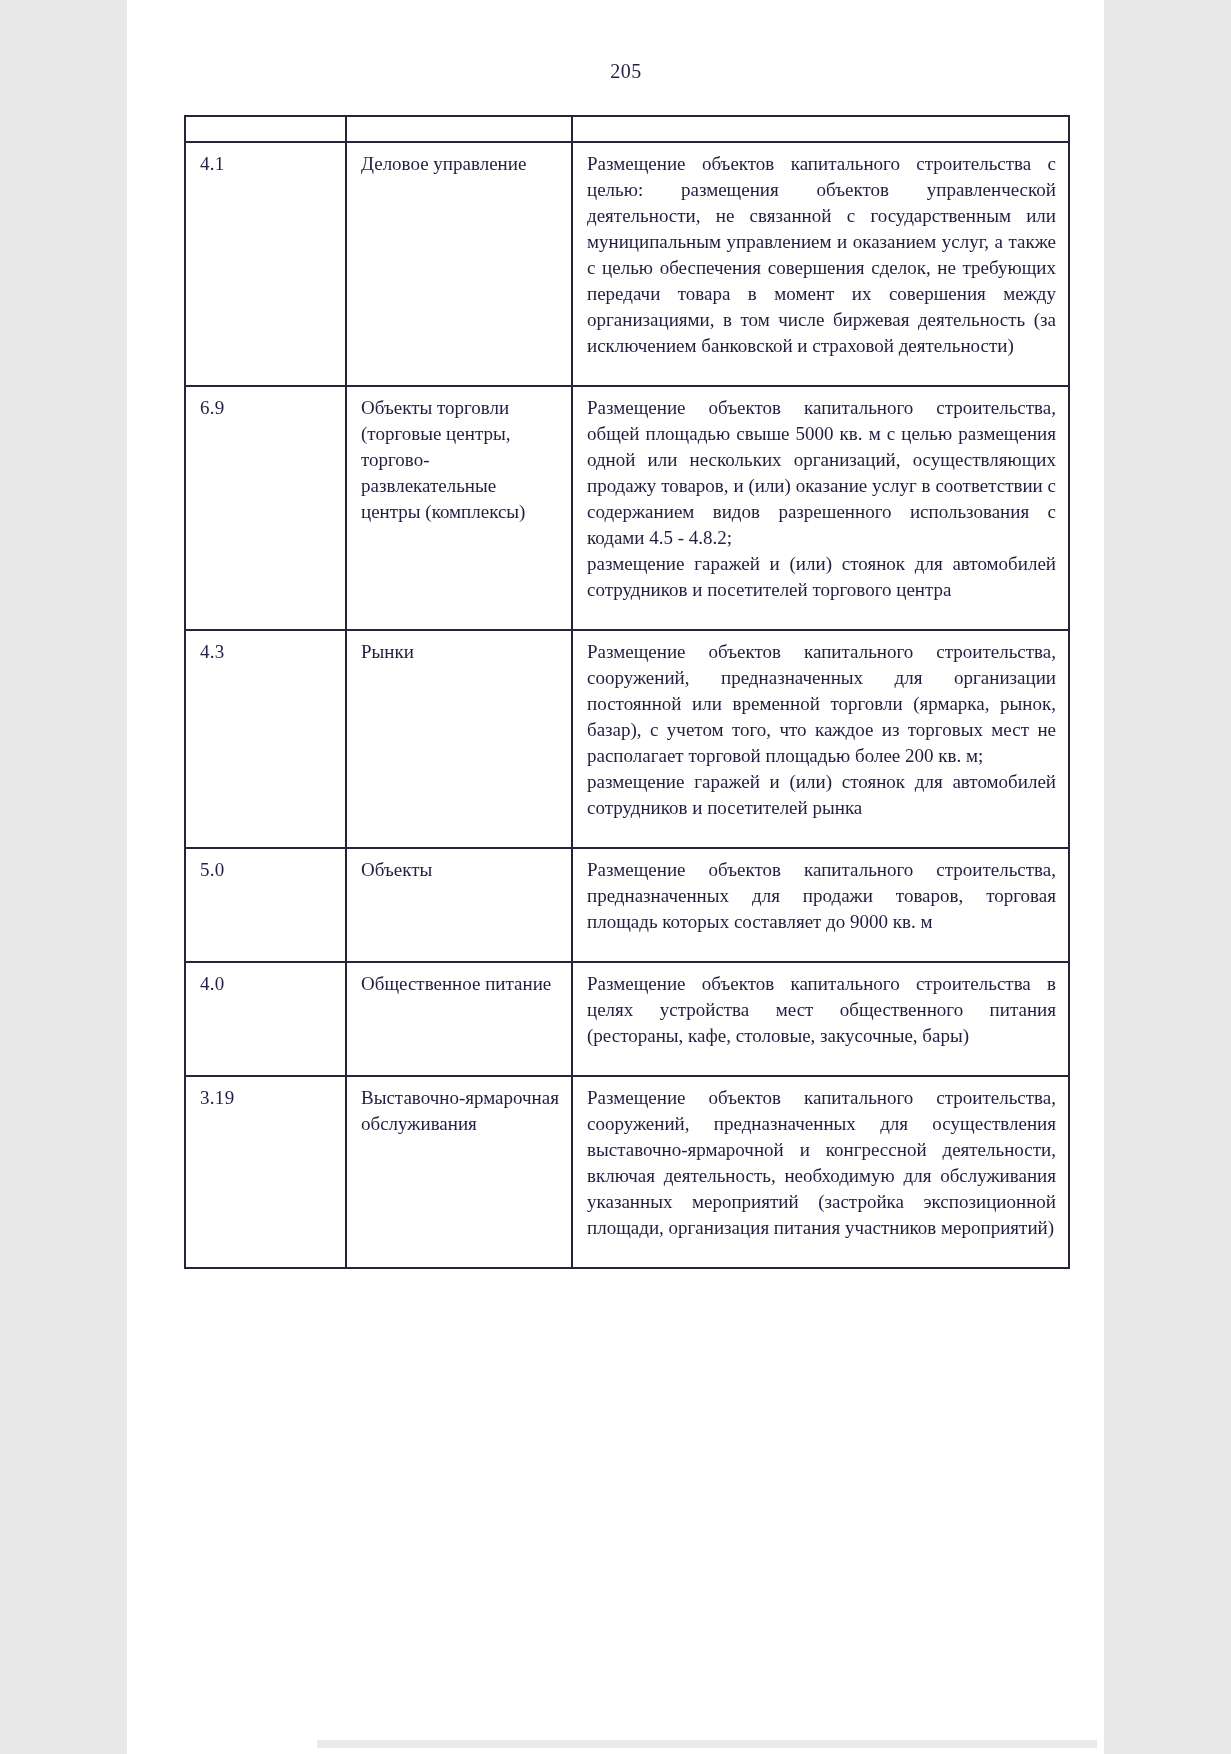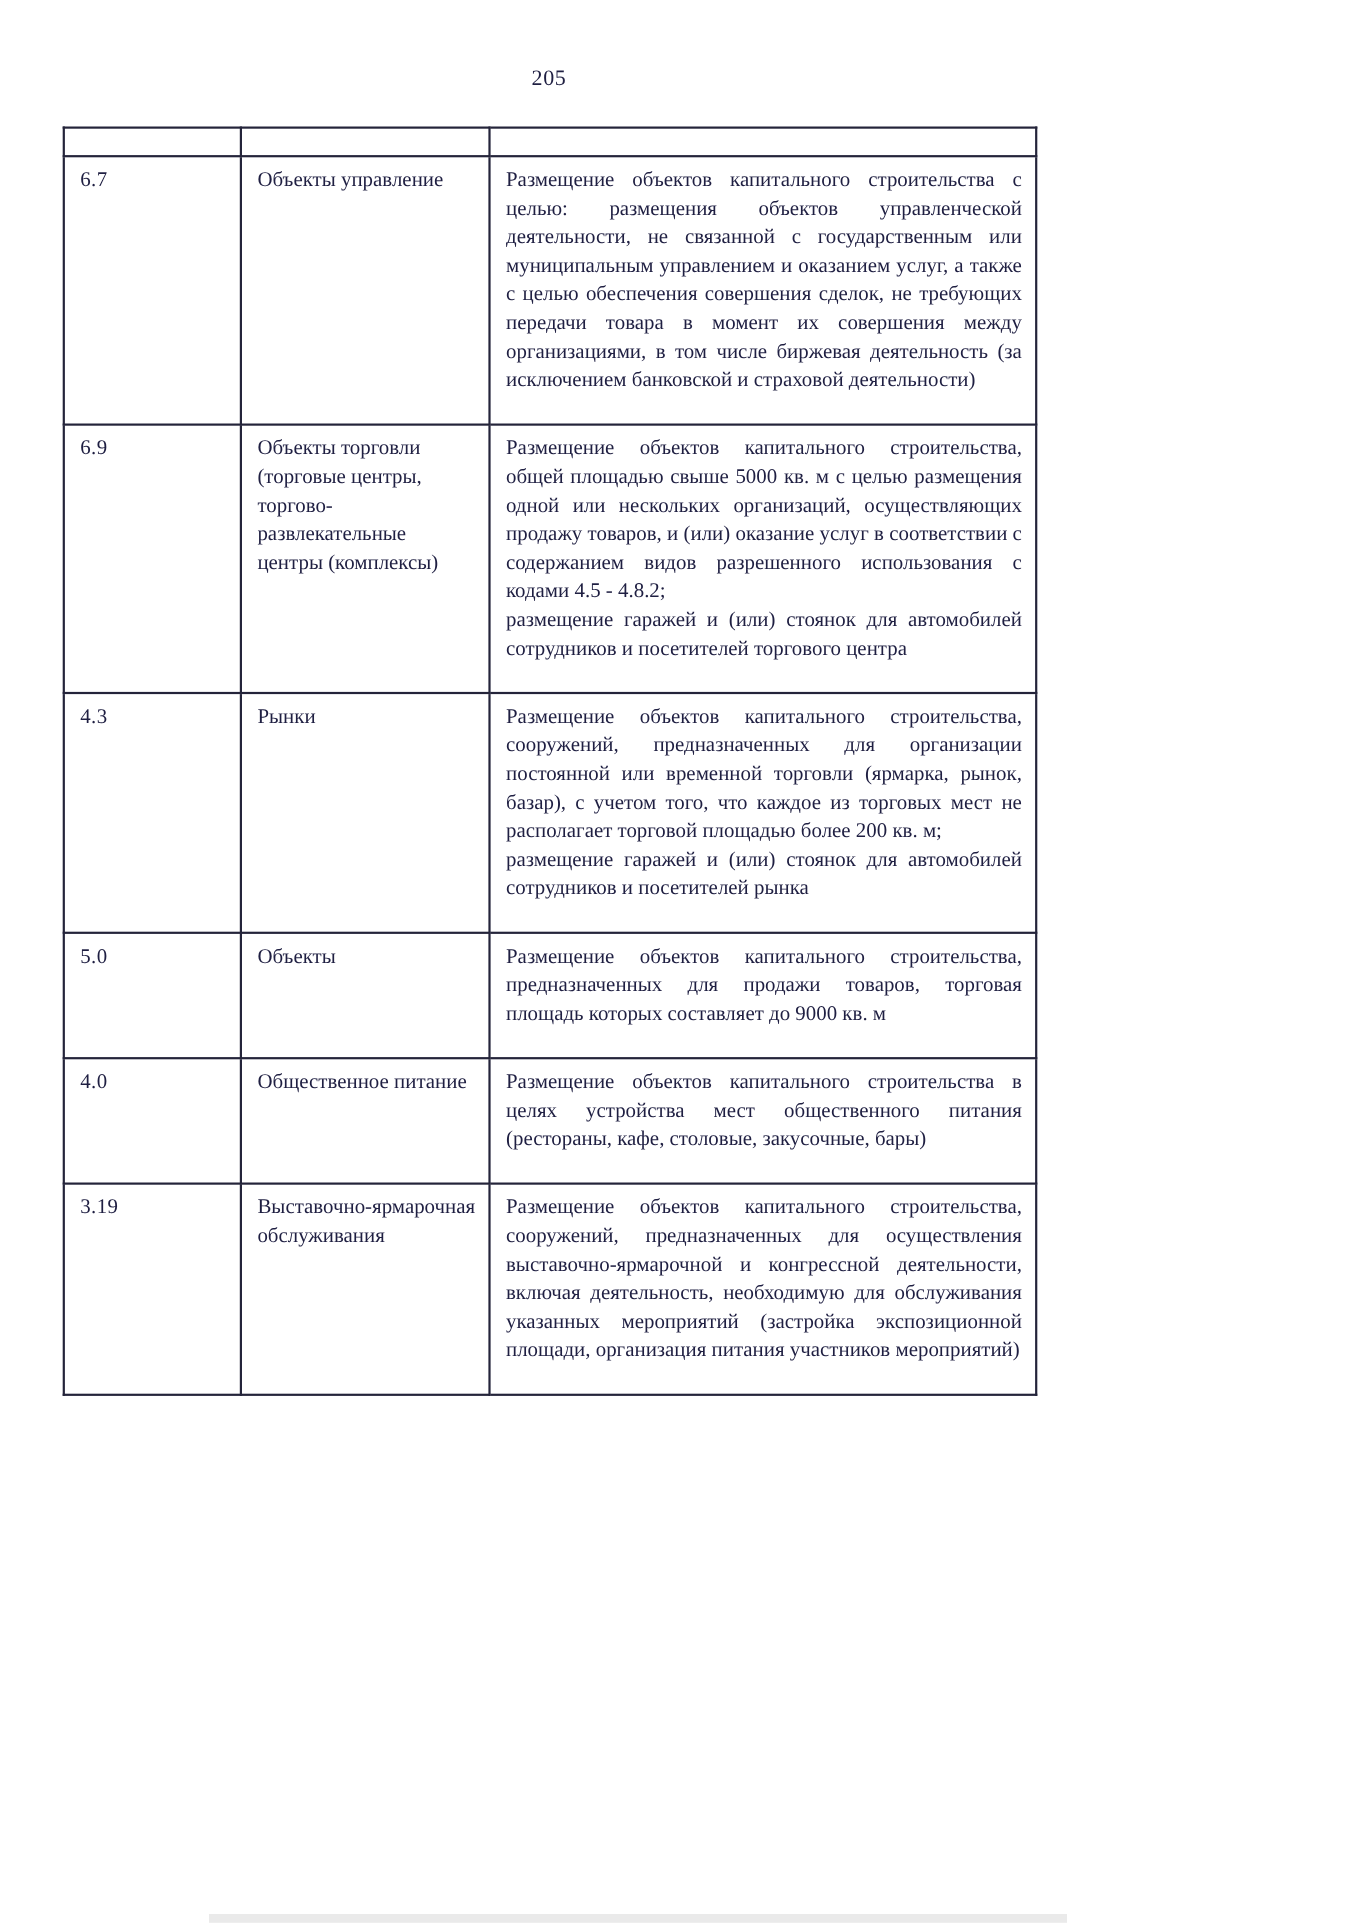--- a/index.html
+++ b/index.html
@@ -2,21 +2,21 @@
 <html><head>
 <meta charset="utf-8">
 <style>
   html, body {
     margin: 0;
     padding: 0;
     background: #e8e8e8;
   }
   .page {
     position: relative;
-    width: 1231px;
+    width: 977px;
     height: 1754px;
     margin: 0 auto;
     background: #ffffff;
     font-family: "Liberation Serif", "DejaVu Serif", serif;
     color: #1f1f42;
     overflow: hidden;
   }
   .page-number {
     position: absolute;
     top: 60px;
@@ -86,22 +86,22 @@
       <col class="col-desc">
     </colgroup>
     <tbody>
       <tr class="spacer-row">
         <td></td>
         <td></td>
         <td></td>
       </tr>
 
       <tr>
-        <td class="cell-code">6.7</td>
-        <td class="cell-name">Объекты управление</td>
+        <td class="cell-code">4.1</td>
+        <td class="cell-name">Деловое управление</td>
         <td class="cell-desc">Размещение объектов капитального строительства с целью: размещения объектов управленческой деятельности, не связанной с государственным или муниципальным управлением и оказанием услуг, а также с целью обеспечения совершения сделок, не требующих передачи товара в момент их совершения между организациями, в том числе биржевая деятельность (за исключением банковской и страховой деятельности)</td>
       </tr>
 
       <tr>
         <td class="cell-code">6.9</td>
         <td class="cell-name">Объекты торговли (торговые центры, торгово-развлекательные центры (комплексы)</td>
         <td class="cell-desc">Размещение объектов капитального строительства, общей площадью свыше 5000 кв. м с целью размещения одной или нескольких организаций, осуществляющих продажу товаров, и (или) оказание услуг в соответствии с содержанием видов разрешенного использования с кодами 4.5 - 4.8.2;
 размещение гаражей и (или) стоянок для автомобилей сотрудников и посетителей торгового центра</td>
       </tr>
 

